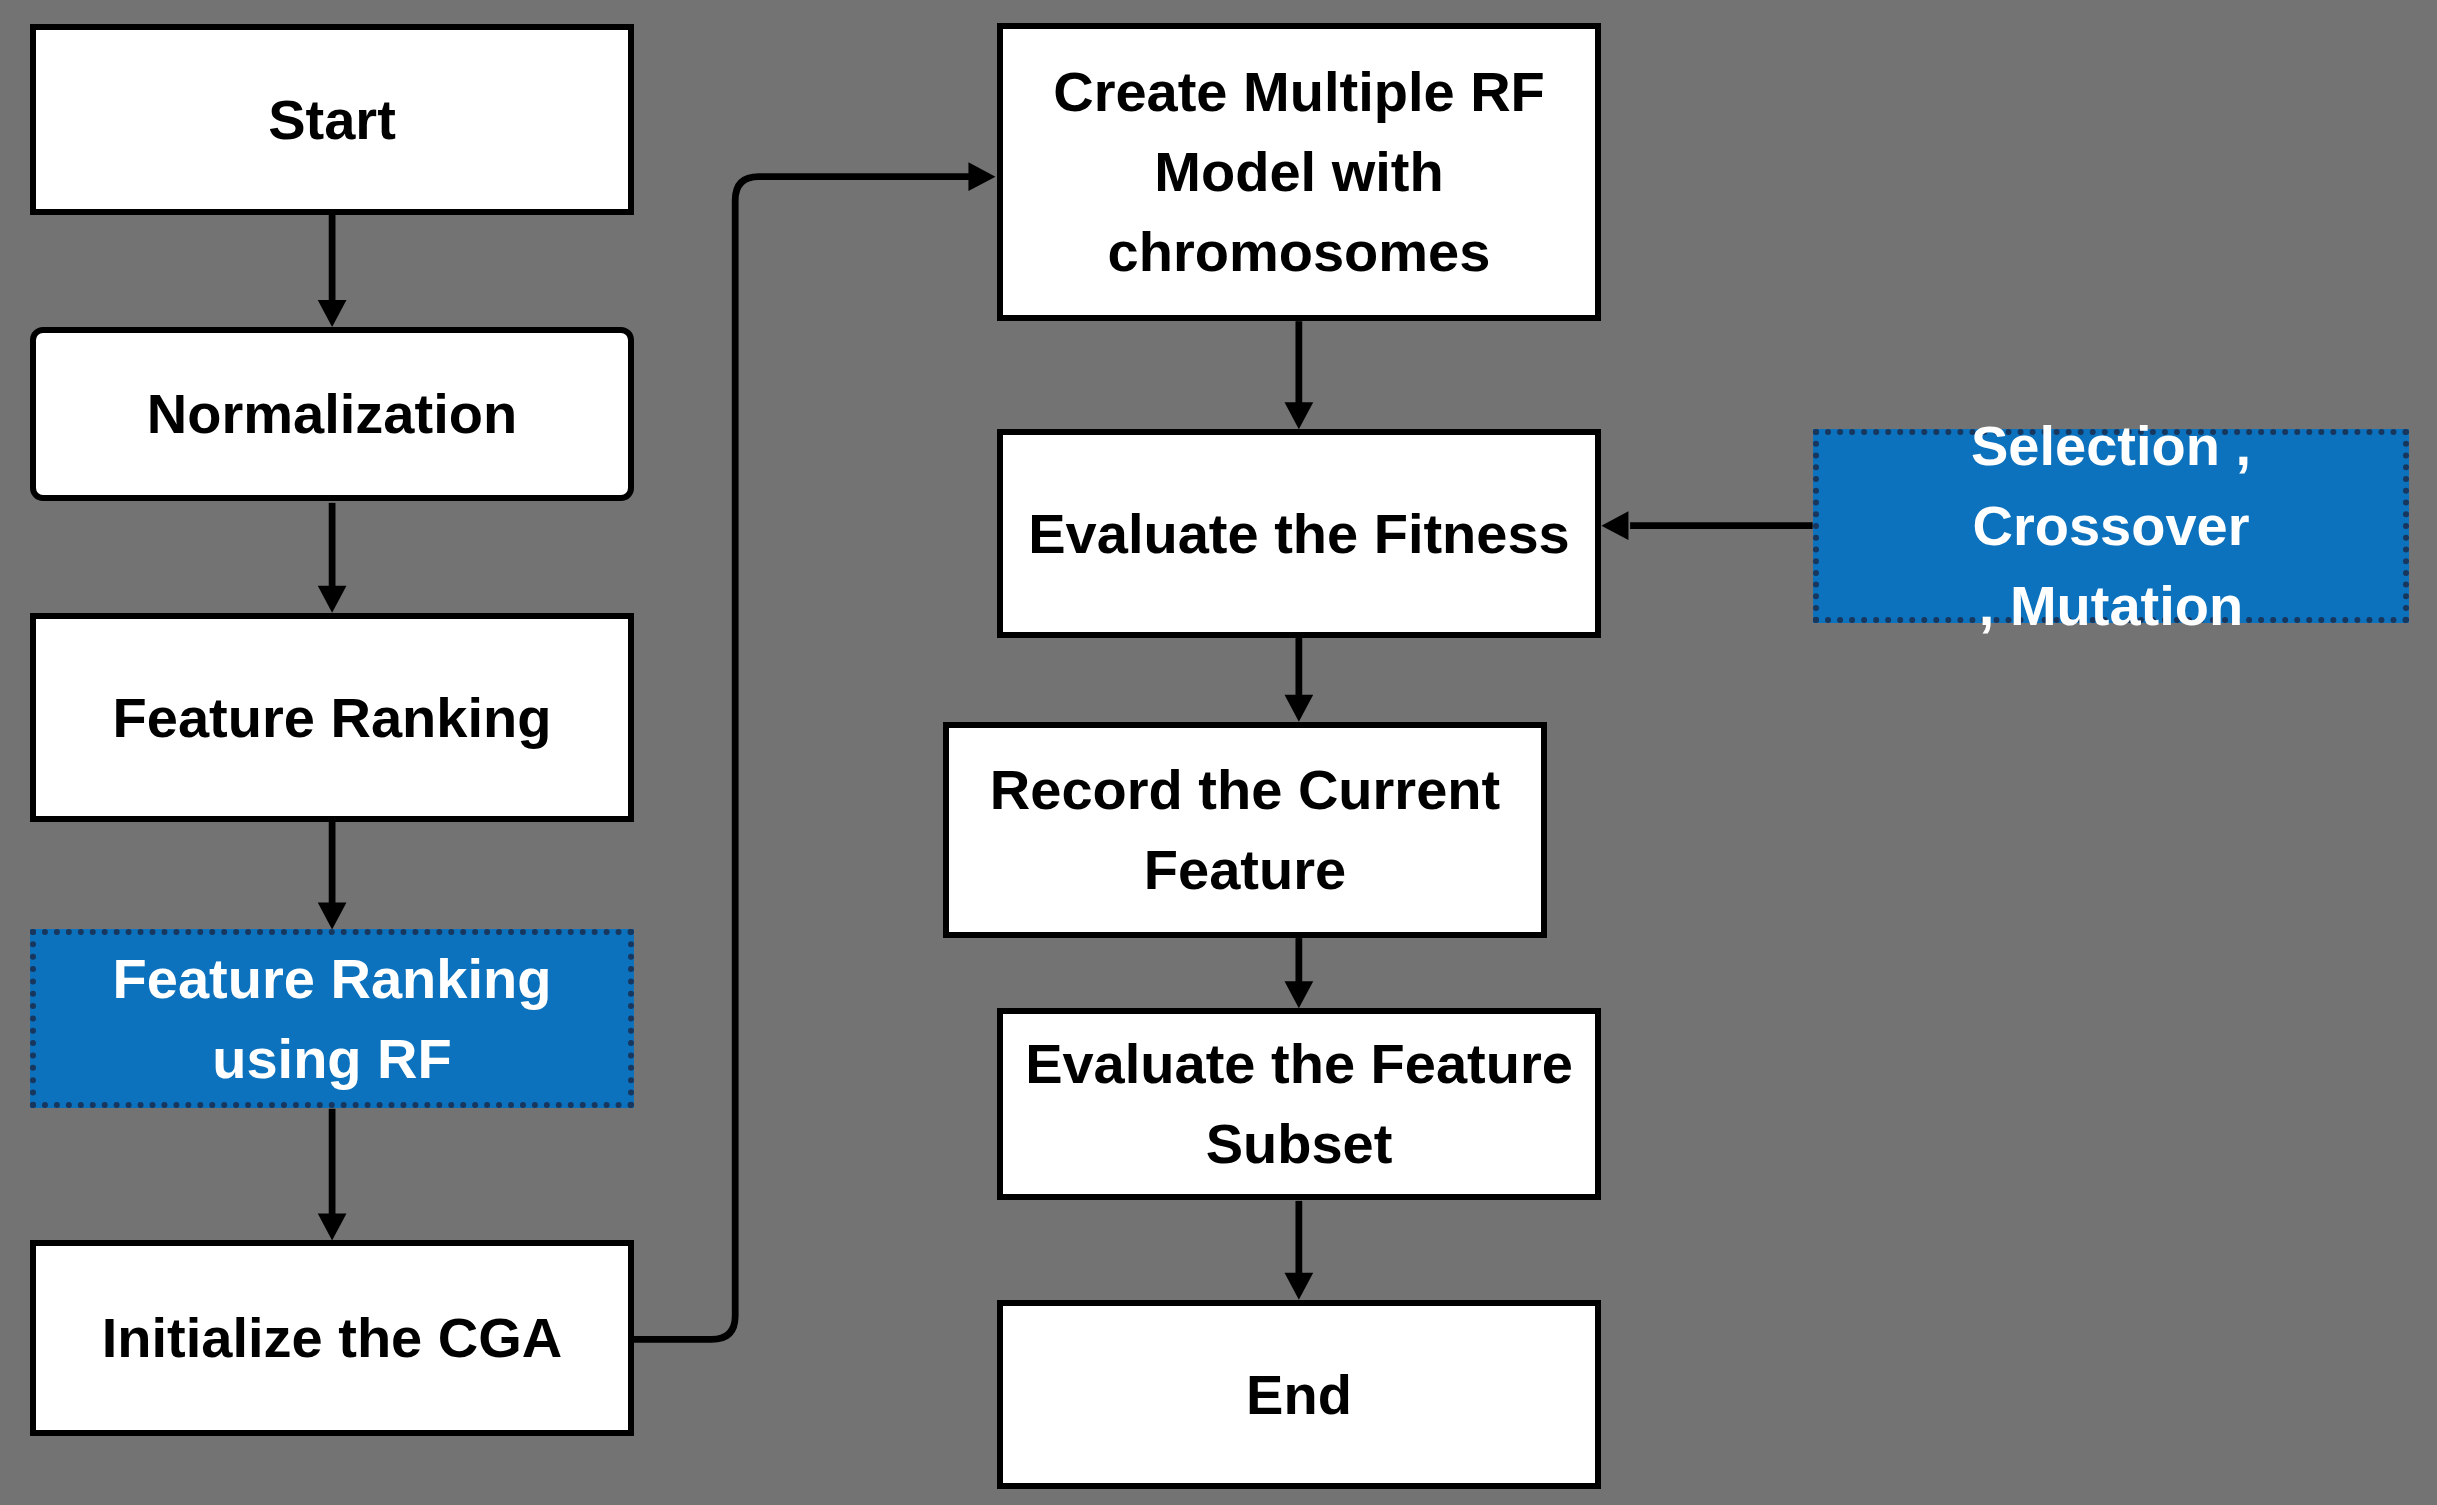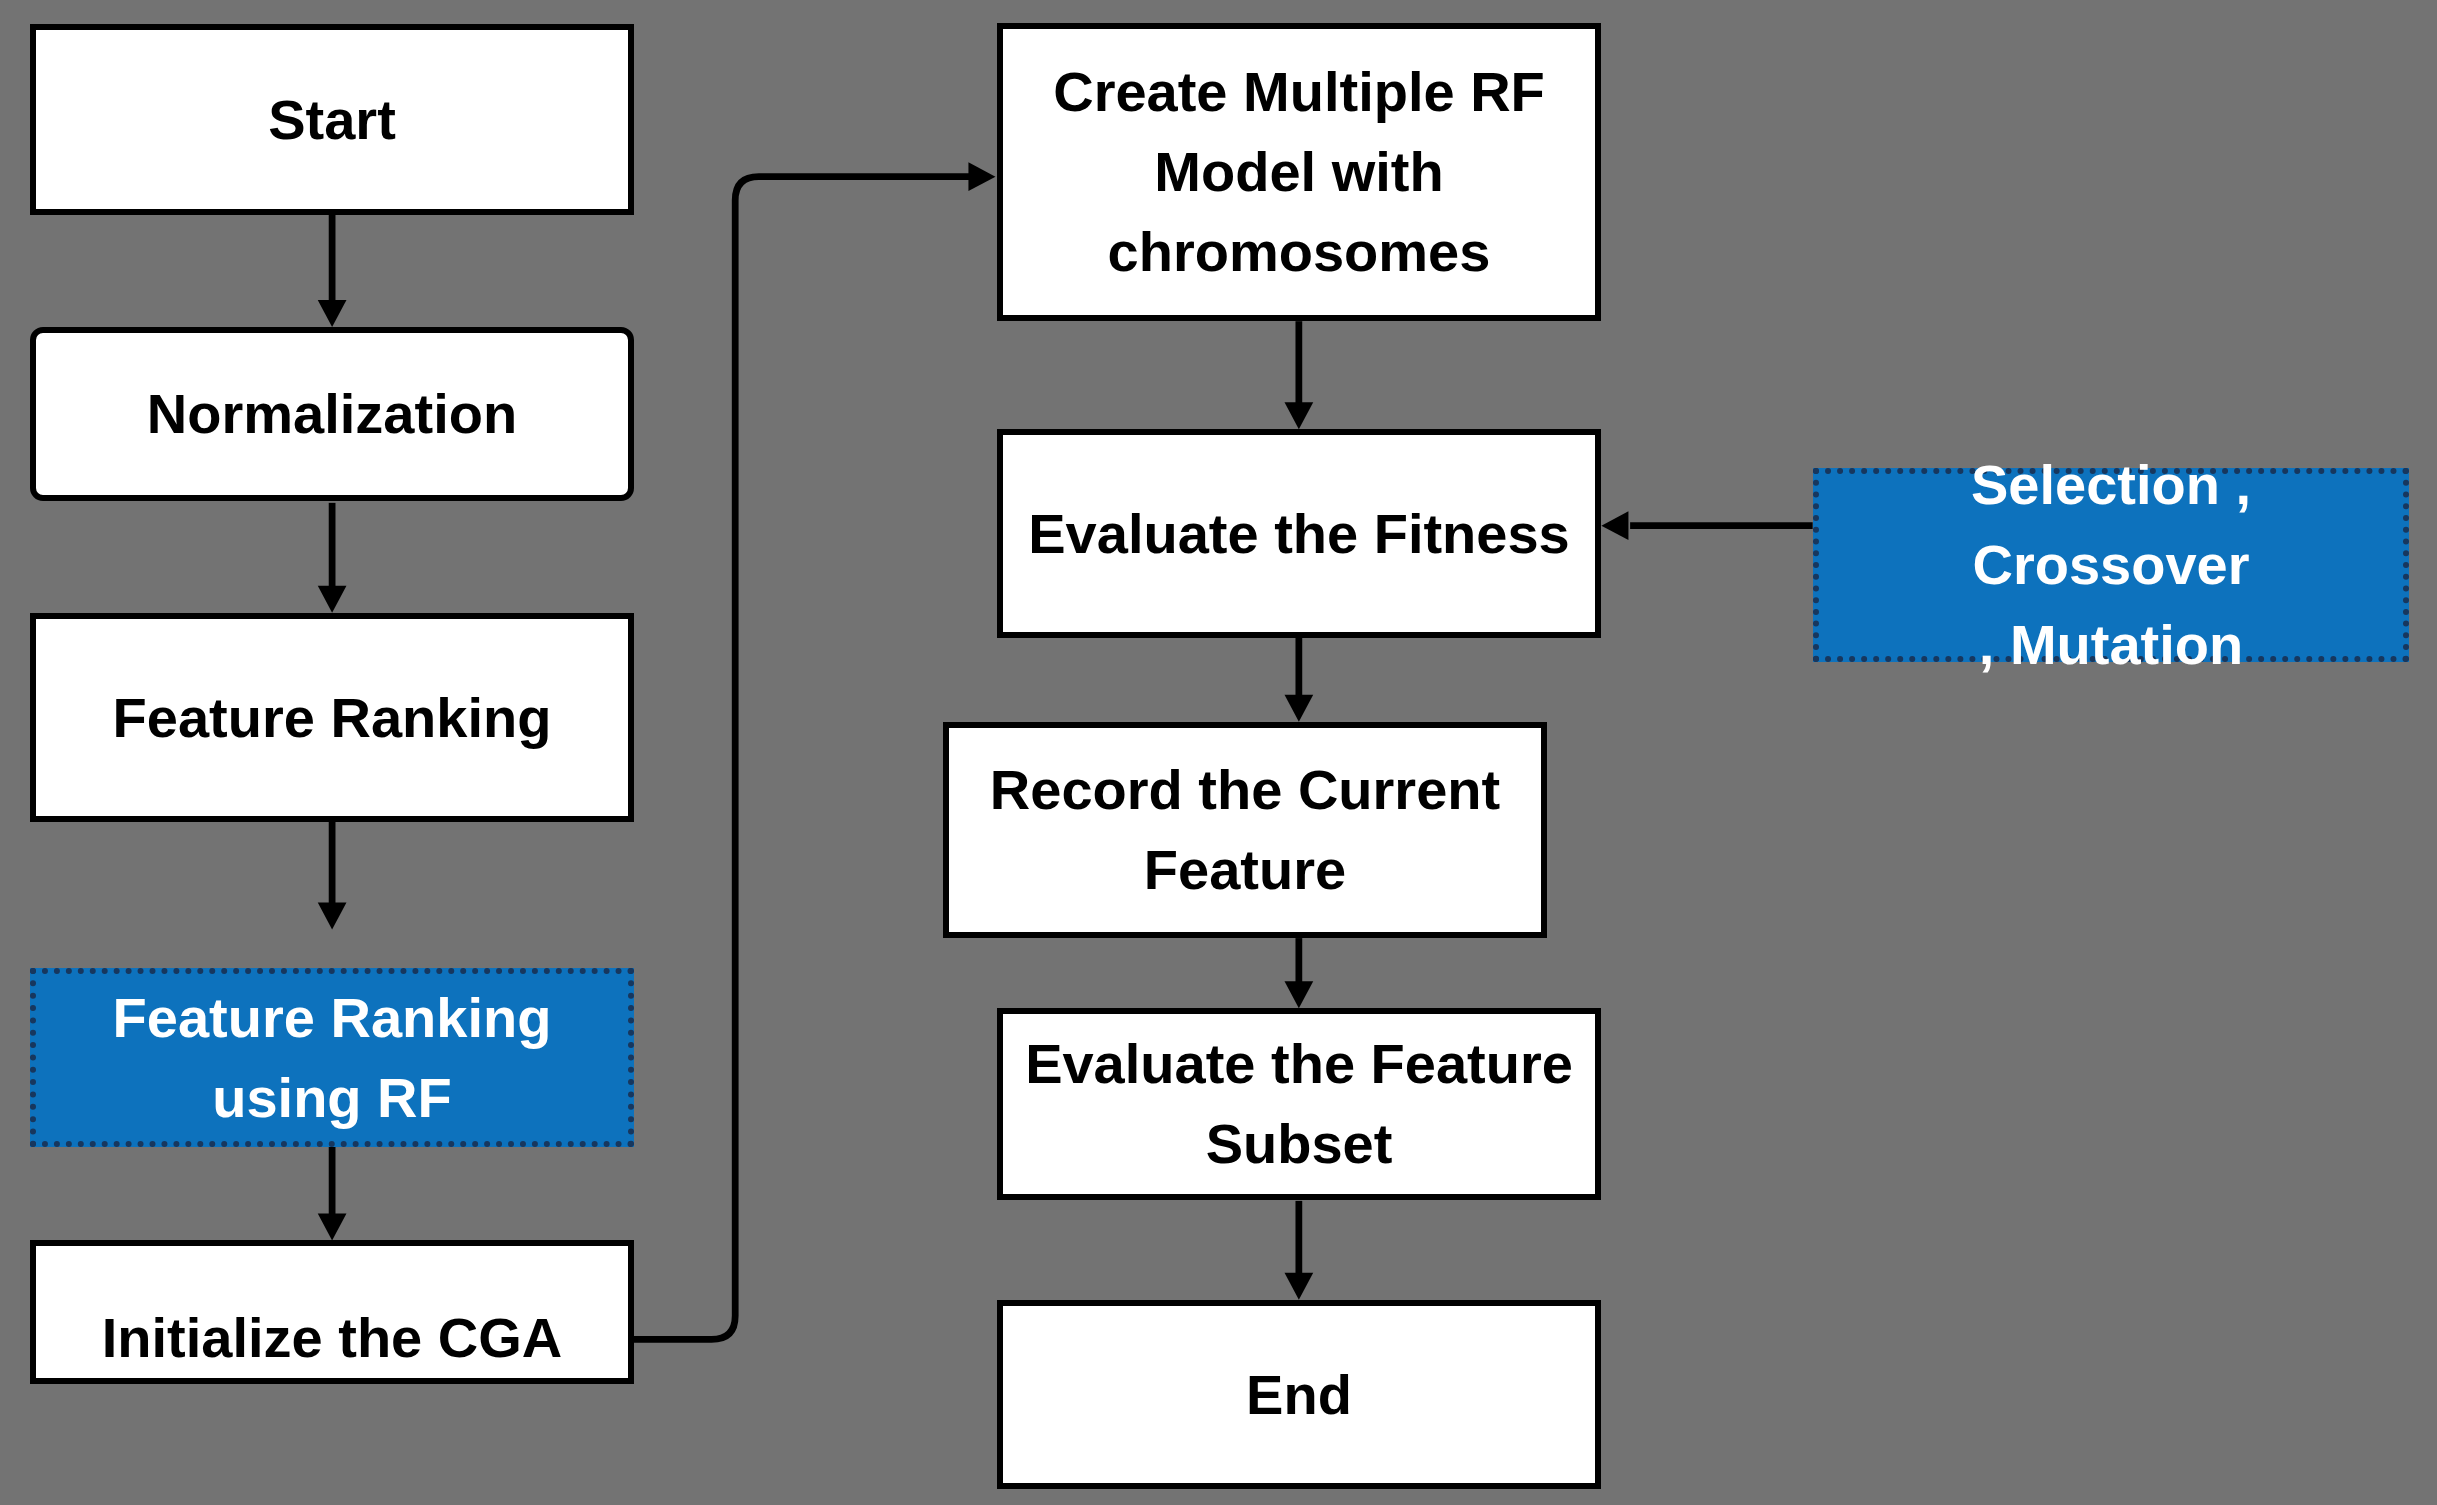--- a/index.html
+++ b/index.html
@@ -46,28 +46,27 @@
     line-height: 80px;
   }
   .node .label {
     white-space: pre-line;
     padding: 0 8.4px;
   }
   .node.highlight {
     background: var(--highlight-fill, #0d72bd);
     border: 6.8px dotted var(--highlight-border, #17375e);
     color: var(--highlight-text, #ffffff);
-    margin-top: 39px;
   }
   
   #n-start            { left: 30px;   top: 24px;   width: 604px; height: 191px; }
   #n-normalization    { left: 30px;   top: 327px;  width: 604px; height: 174px; border-radius: 13px; }
   #n-feature-ranking  { left: 30px;   top: 613px;  width: 604px; height: 209px; }
   #n-feature-ranking-rf { left: 30px; top: 929px; width: 604px; height: 179px; }
-  #n-initialize-cga   { left: 30px;   top: 1240px; width: 604px; height: 144px; align-items: flex-end; }
+  #n-initialize-cga   { left: 30px;   top: 1240px; width: 604px; height: 196px; }
   #n-create-rf-model  { left: 997px; top: 23px;   width: 604px; height: 298px; }
   #n-evaluate-fitness { left: 997px; top: 429px;  width: 604px; height: 209px; }
   #n-record-current-feature { left: 943px; top: 722px;  width: 604px; height: 216px; }
   #n-evaluate-feature-subset { left: 997px; top: 1008px; width: 604px; height: 192px; }
   #n-end              { left: 997px; top: 1300px; width: 604px; height: 189px; }
   #n-genetic-operators { left: 1813px; top: 429px; width: 596px; height: 194px; }
 </style>
 </head>
 <body>
 

